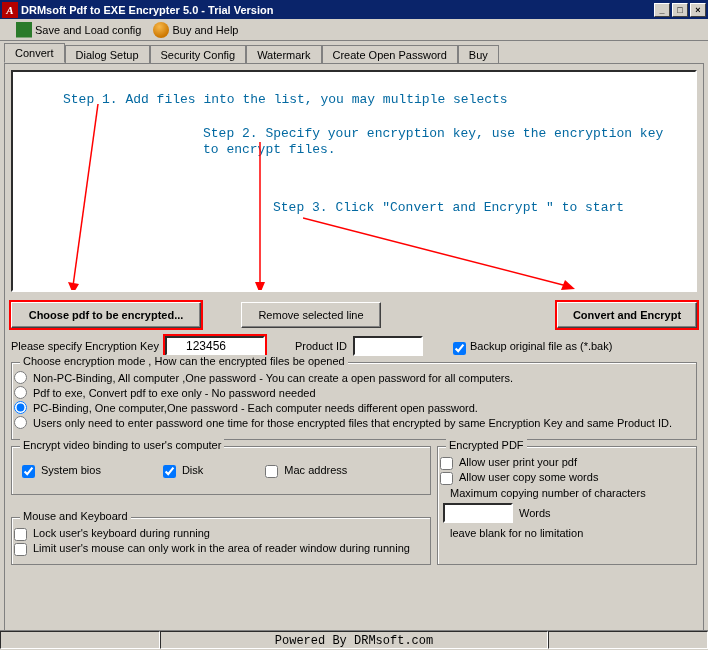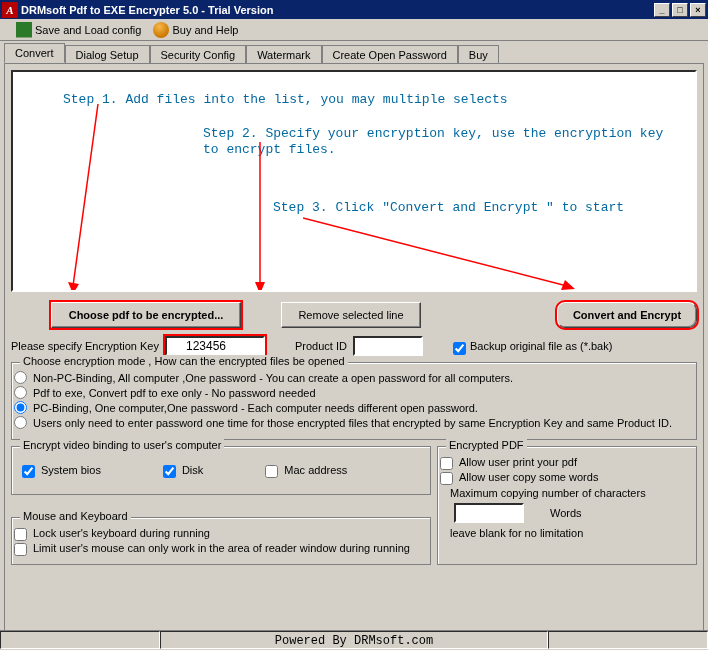--- a/index.html
+++ b/index.html
@@ -21,21 +21,21 @@
 .tab:not(.active){ top:2px; }
 
 .panel { margin: 0 4px 0 4px; border:1px solid #808080; background:#d4d0c8; padding:6px; position:relative; height:590px; }
 
 .filelist { background:#fff; border:2px inset #fff; border-top-color:#808080; border-left-color:#808080; height:222px; position:relative; overflow:hidden;}
 .ann { position:absolute; color:#0369a1; font-family:"SimSun","Courier New",monospace; font-size:13px; white-space:nowrap; pointer-events:none; }
 
 .btnrow { display:flex; align-items:center; margin:10px 0 8px 0; }
 .btn { background:#d4d0c8; border:1px solid #404040; border-top-color:#fff; border-left-color:#fff; padding:6px 10px; font-size:11px; cursor:default; text-align:center; box-shadow: inset -1px -1px #808080, inset 1px 1px #d4d0c8; }
 .btn.bold { font-weight:bold; }
-.hl { outline:2px solid #f00;margin-left:40px; }
+.hl { outline:2px solid #f00; }
 
 .row { display:flex; align-items:center; margin:4px 0; }
 .tinput { height:20px; border:2px inset #fff; border-top-color:#808080; border-left-color:#808080; background:#fff; padding:1px 3px; font-size:12px;}
 label, .lbl { font-size:11px; }
 .cb { margin:0 4px 0 0; position:relative; top:2px;}
 
 .gbox { border:1px solid #808080; box-shadow: inset 1px 1px #fff; padding:6px 8px 8px 0; margin-top:6px; position:relative; }
 .gbox > .legend { position:absolute; top:-8px; left:8px; background:#d4d0c8; padding:0 3px; font-size:11px;}
 .radiolabel { display:flex; align-items:center; margin:2px 0; font-size:11px; }
 .radiolabel input { margin:0 6px 0 2px; }
@@ -101,21 +101,21 @@
         <line x1="0" y1="8" x2="264" y2="76"></line>
         <polygon points="272,79 258,80 262,70"></polygon>
       </svg>
   </div>
 
   <div class="btnrow">
     <div class="btn bold hl" style="width:190px;">Choose pdf to be encrypted...</div>
     <div style="width:40px;"></div>
     <div class="btn" style="width:140px;">Remove selected line</div>
     <div style="flex:1;"></div>
-    <div class="btn bold hl" style="width:140px;border-radius:8px;">Convert and Encrypt</div>
+    <div class="btn bold hl" style="width:140px;">Convert and Encrypt</div>
   </div>
 
   <div class="row">
     <span class="lbl">Please specify Encryption Key</span>
     <input class="tinput hl" style="width: 100px; margin: 0px 30px 0px 6px; padding-left: 19px;" value="123456">
     <span class="lbl">Product ID</span>
     <input class="tinput" style="width: 70px; margin: 0px 30px 0px 6px;" value="">
     <input type="checkbox" class="cb" checked="" style="">
     <span class="lbl">Backup original file as (*.bak)</span>
   </div>
@@ -175,21 +175,21 @@
       <div class="legend">Encrypted PDF</div>
       <label class="radiolabel">
           <input type="checkbox" class="cb" style="">
           <span>Allow user print your pdf</span>
         </label>
       <label class="radiolabel">
           <input type="checkbox" class="cb" style="">
           <span>Allow user copy some words</span>
         </label>
       <div class="lbl" style="margin:4px 0 2px 12px;">Maximum copying number of characters</div>
-      <div class="row" style="margin-left:16px;gap:20px;">
+      <div class="row" style="margin-left:5px;">
         <input class="tinput" style="width: 70px;" value="">
         <span class="lbl" style="margin-left:6px;">Words</span>
       </div>
       <div class="lbl" style="margin:4px 0 0 12px;">leave blank for no limitation</div>
     </div>
   </div>
 
 </div>
 
 <div class="statusbar">

